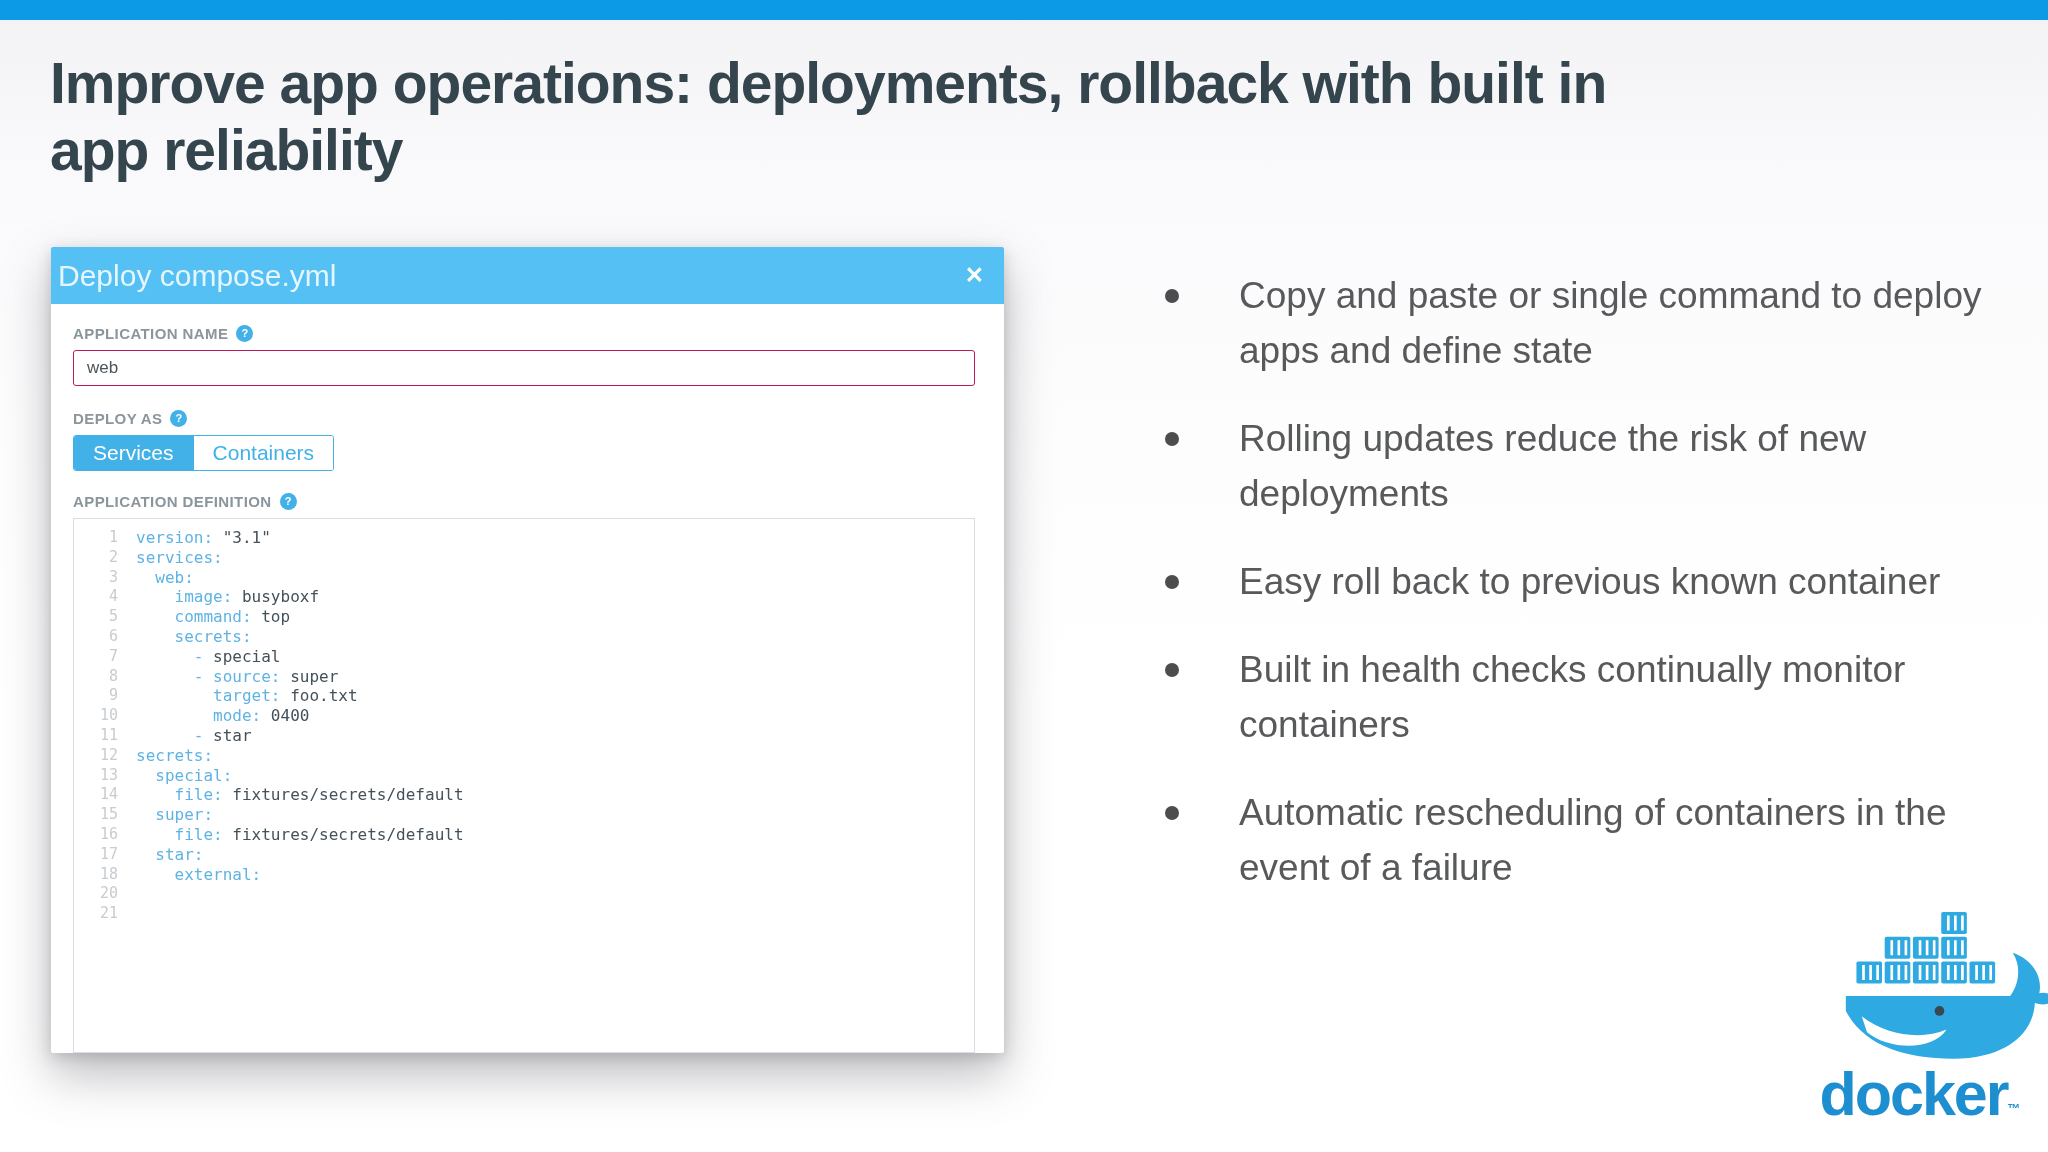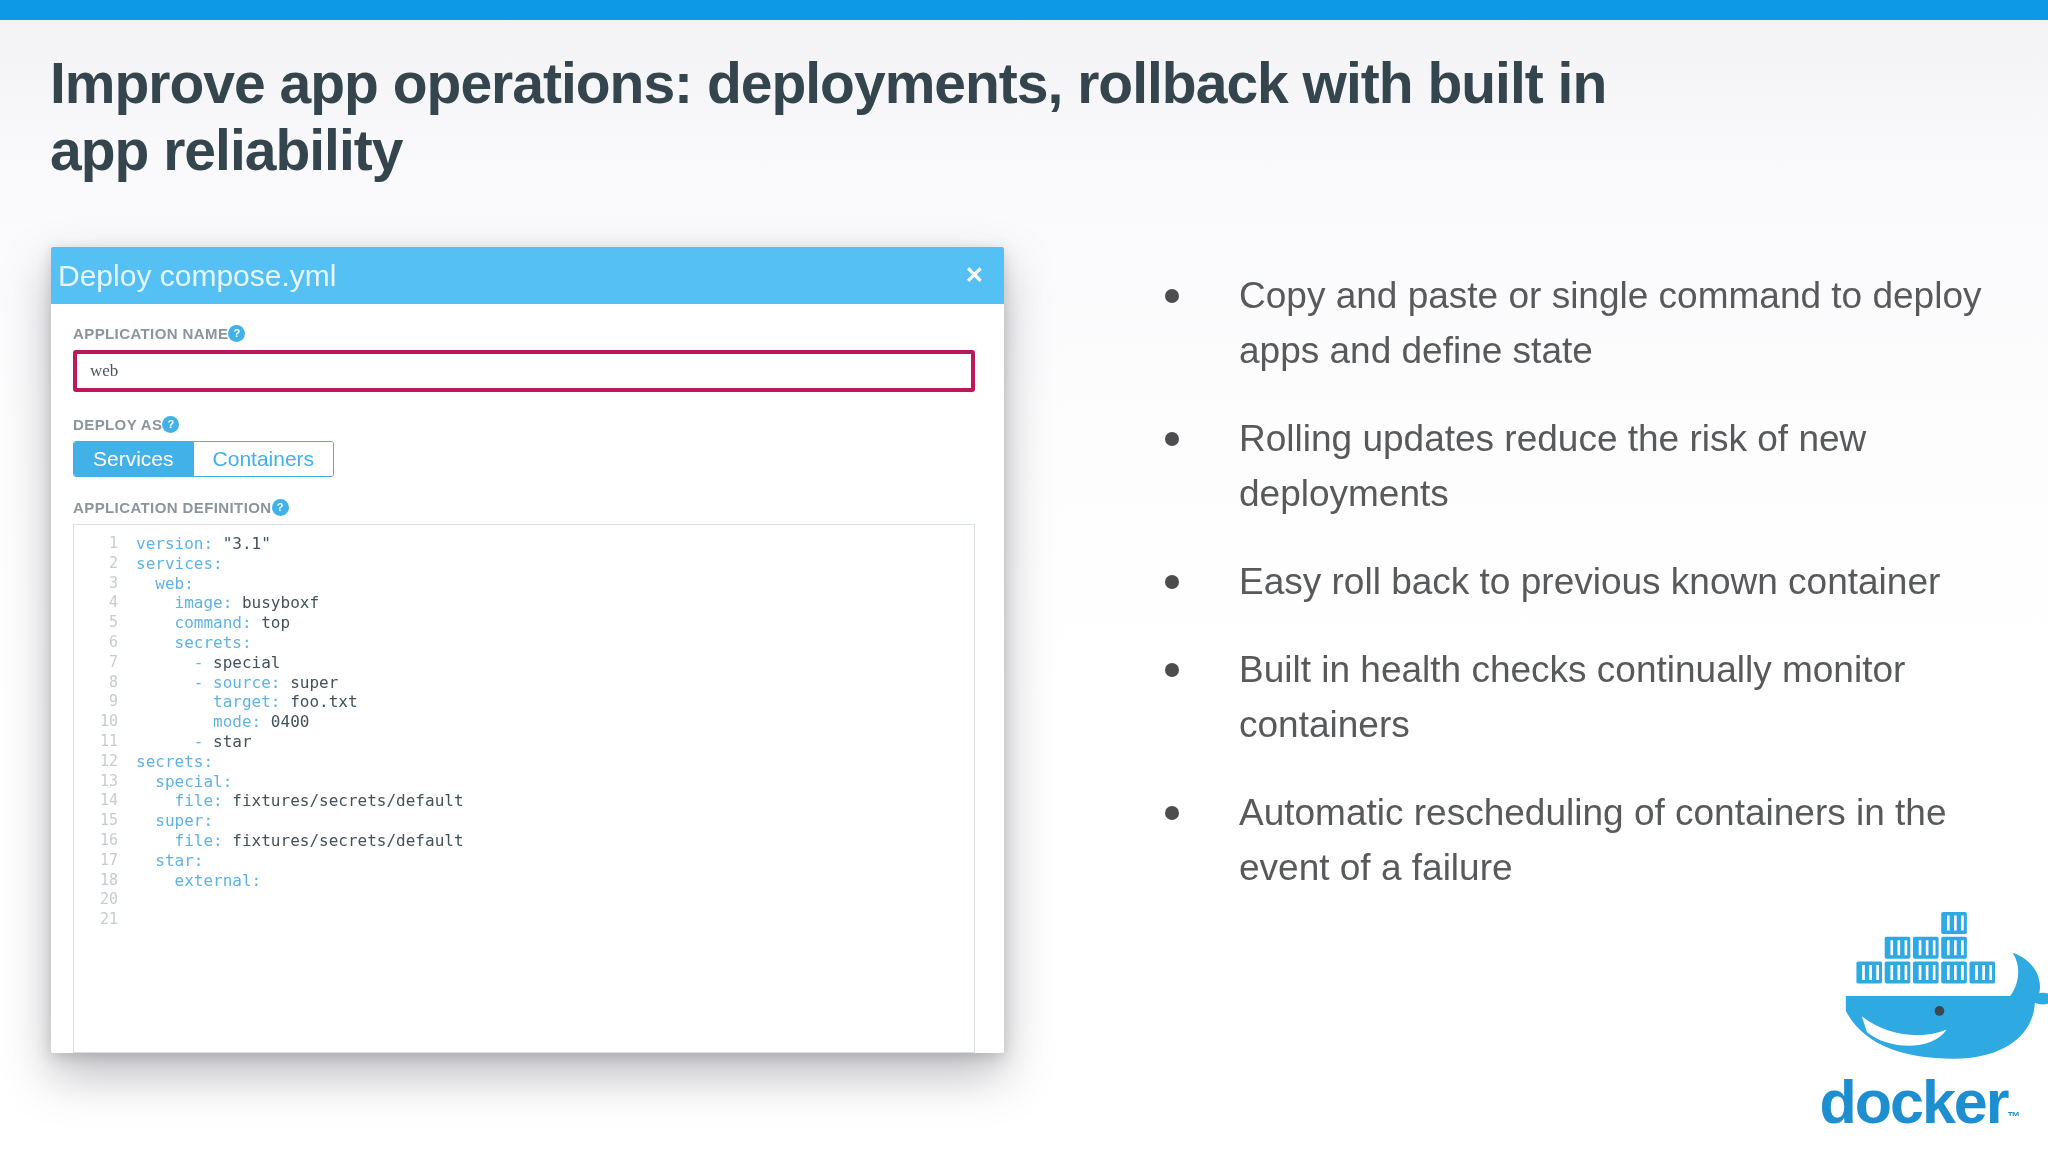--- a/index.html
+++ b/index.html
@@ -31,32 +31,32 @@
     display:flex;align-items:center;padding:0 20px 0 7px;
   }
   .modal-title{font-size:30px;color:rgba(255,255,255,.85);}
   .modal-close{
     margin-left:auto;color:#ffffff;font-size:23px;font-weight:bold;cursor:pointer;line-height:1;
   }
   .modal-body{
     flex:1;display:flex;flex-direction:column;
     padding:21px 29px 0 22px;min-height:0;
   }
-  .label-row{display:flex;align-items:center;gap:0;}
+  .label-row{display:flex;align-items:center;gap:8px;}
   .field-label{
     font-size:15px;font-weight:600;letter-spacing:.4px;
     color:var(--label,#8a959c);
   }
   .help-icon{
     width:17px;height:17px;border-radius:50%;background:var(--accent,#41b1e8);
     color:#fff;font-size:11px;font-weight:bold;line-height:17px;text-align:center;cursor:pointer;
   }
   .text-input{
-    margin-top:8px;height:34px;border:4px solid #be185d;border-radius:3px;
-    font-family:Liberation Serif, serif;font-size:17px;color:#4a555c;
+    margin-top:8px;height:34px;border:1px solid #be185d;border-radius:3px;
+    font-family:Liberation Sans, sans-serif;font-size:17px;color:#4a555c;
     padding:0 13px;outline:none;background:#fff;
   }
   .row-gap{margin-top:24px;}
   .toggle{
     margin-top:8px;display:inline-flex;align-self:flex-start;
     border:1px solid var(--accent,#41b1e8);border-radius:3px;overflow:hidden;
   }
   .toggle button{
     border:none;margin:0;height:34px;padding:0 19px;font-size:21px;cursor:pointer;
     font-family:"Liberation Sans",sans-serif;background:#fff;color:var(--accent,#41b1e8);
@@ -88,21 +88,21 @@
   .dot{
     position:absolute;left:2px;top:21px;width:14px;height:14px;border-radius:50%;
     background:#4d4d4f;
   }
 
   
   .logo{position:absolute;left:1795px;top:912px;width:250px;text-align:center;}
   .logo svg{display:block;margin:0 auto 0 42px;}
   .wordmark{
     font-size:61px;font-weight:bold;letter-spacing:-2px;line-height:1;
-    color:var(--logo-blue,#1d8fd1);margin-top:8px;
+    color:var(--logo-blue,#1d8fd1);margin-top:0;
   }
   .tm{font-size:13px;font-weight:bold;letter-spacing:0;vertical-align:2px;}
 </style>
 </head>
 <body>
 
 <div class="slide">
   <div class="topbar"></div>
 
   <h1 class="title">

